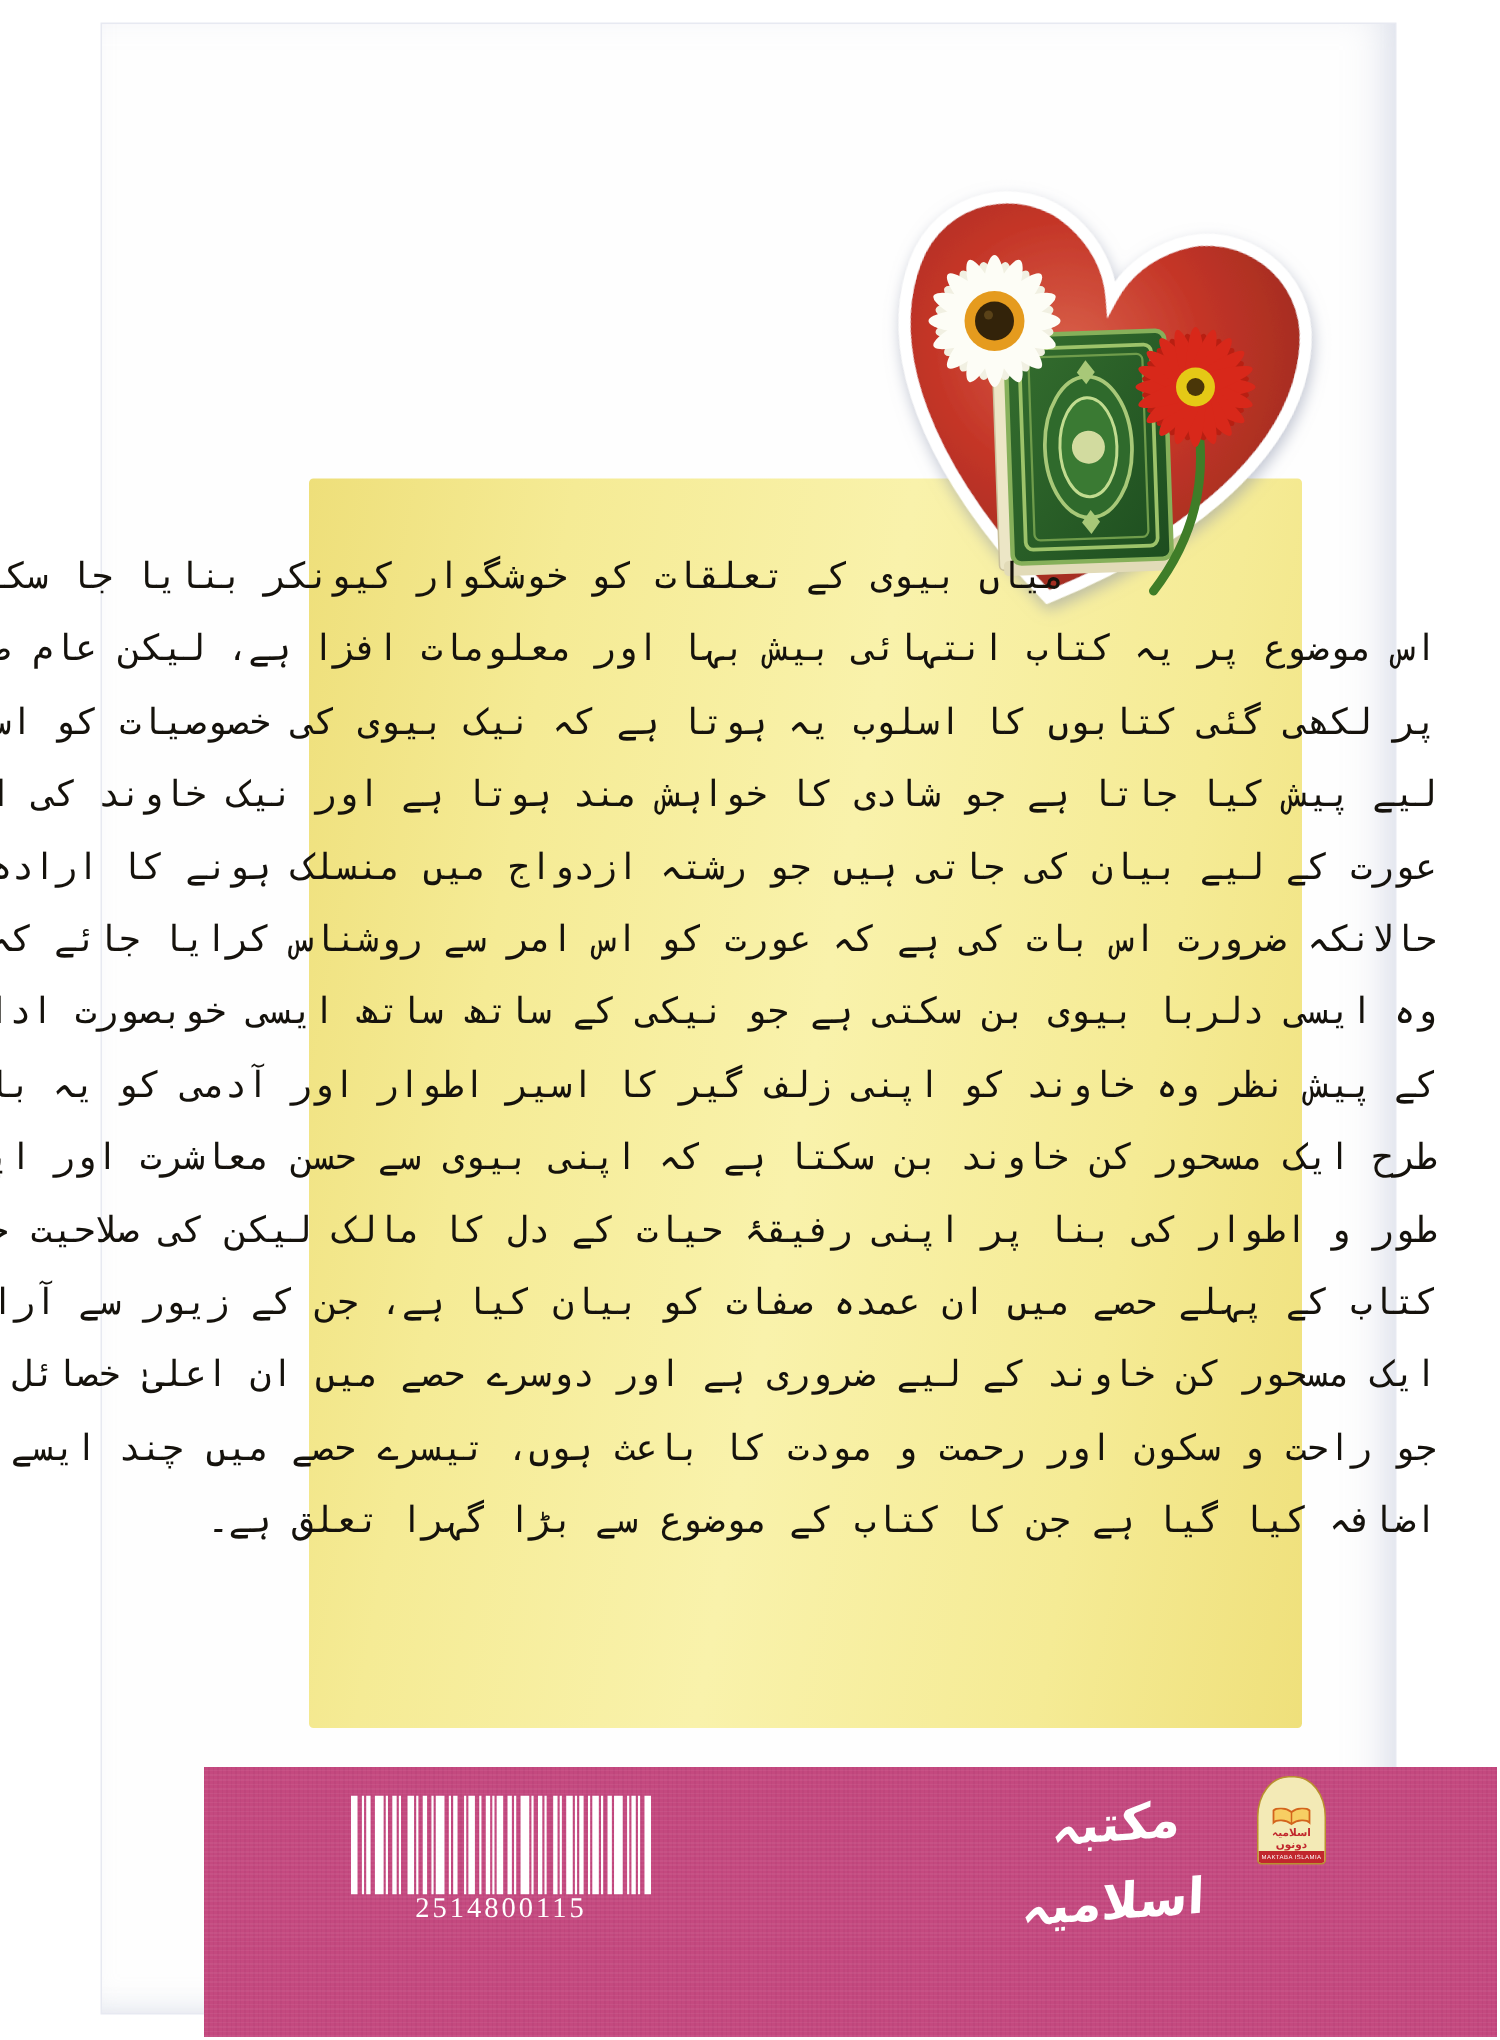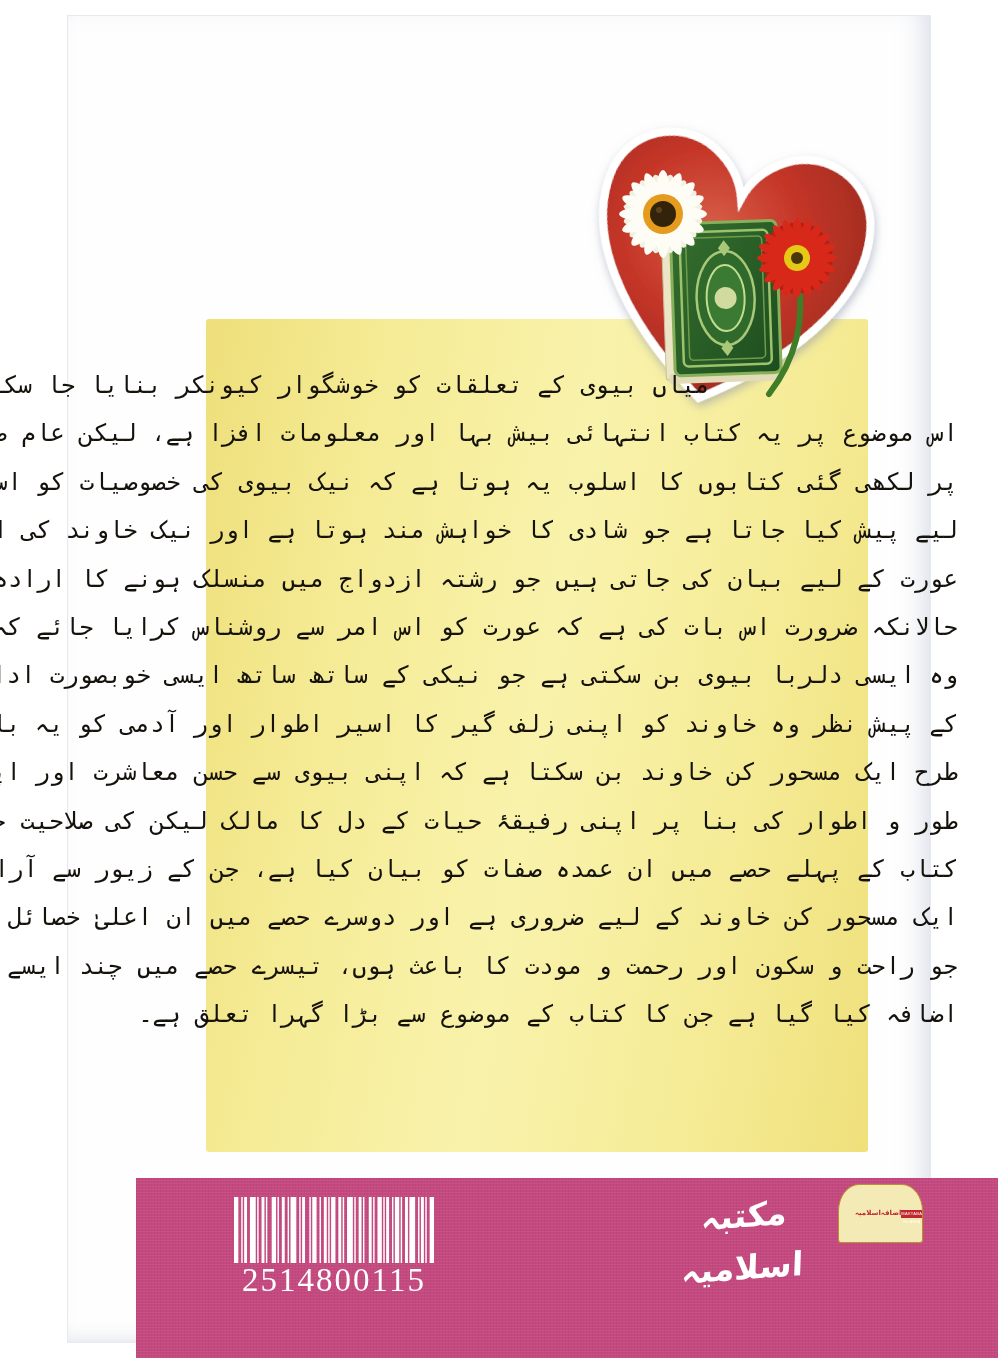--- a/index.html
+++ b/index.html
@@ -22,28 +22,28 @@
   .u-line.closing{text-align:right;text-align-last:center;}
   
   .heart-art{position:absolute;left:498px;top:86px;width:330px;height:330px;}
   
   .pink-band{position:absolute;left:68px;top:1162px;width:862px;height:180px;background:#c4497f;
         background-image:
           repeating-linear-gradient(0deg, rgba(255,255,255,.05) 0 1px, rgba(0,0,0,0) 1px 3px),
           repeating-linear-gradient(90deg, rgba(110,10,70,.06) 0 1px, rgba(0,0,0,0) 1px 3px);}
   .barcode{position:absolute;left:98px;top:19px;width:200px;height:66px;}
   .barcode-number{position:absolute;left:58px;top:84px;width:280px;text-align:center;color:#ffffff;
-        font-family:"Liberation Serif",serif;font-size:33px;letter-spacing:2px;}
+        font-family:"Liberation Serif",serif;font-size:19px;letter-spacing:2px;}
   .publisher-script{position:absolute;left:508px;top:12px;width:200px;height:52px;color:#ffffff;
         font-size:33px;font-weight:bold;text-align:center;direction:rtl;line-height:52px;
         transform:rotate(-4deg) skewX(-6deg);}
   
   .badge{position:absolute;left:702px;top:6px;width:44px;height:57px;background:#f3eab6;
         border:1.5px solid #b98f2e;border-radius:21px 21px 3px 3px / 27px 27px 3px 3px;
-        display:flex;flex-direction:row;align-items:center;justify-content:flex-end;overflow:hidden;padding-left:39px;}
+        display:flex;flex-direction:column;align-items:center;justify-content:flex-end;overflow:hidden;}
   .badge-book{margin-bottom:1px;}
   .badge-line{font-size:7px;line-height:7.5px;color:#c1272d;font-weight:bold;direction:rtl;white-space:nowrap;}
   .badge-band{width:100%;height:8px;background:#c1272d;color:#ffffff;font-family:"Liberation Sans",sans-serif;
         font-size:4px;line-height:8px;text-align:center;letter-spacing:.3px;}
 </style>
 </head>
 <body>
 
 <div class="canvas">
   <div class="page">
@@ -211,19 +211,19 @@
       <div class="barcode-number">2514800115</div>
 
       <div class="publisher-script">مکتبہ اسلامیہ</div>
 
       <div class="badge">
         <svg class="badge-book" width="28" height="13" viewBox="0 0 28 13">
           <path d="M14 3 C10 0 4 0 2 2 L2 10 C4 8 10 8 14 11 C18 8 24 8 26 10 L26 2 C24 0 18 0 14 3 Z" fill="#f7ce63" stroke="#d3641c" stroke-width="1.2"></path>
           <path d="M14 3 L14 11" stroke="#d3641c" stroke-width="1"></path>
         </svg>
         <div class="badge-line">اسلامیہ</div>
-        <div class="badge-line">اضافہ</div>
+        <div class="badge-line">دونوں</div>
         <div class="badge-band">MAKTABA ISLAMIA</div>
       </div>
     </div>
 
   </div>
 </div>
 
 </body></html>

